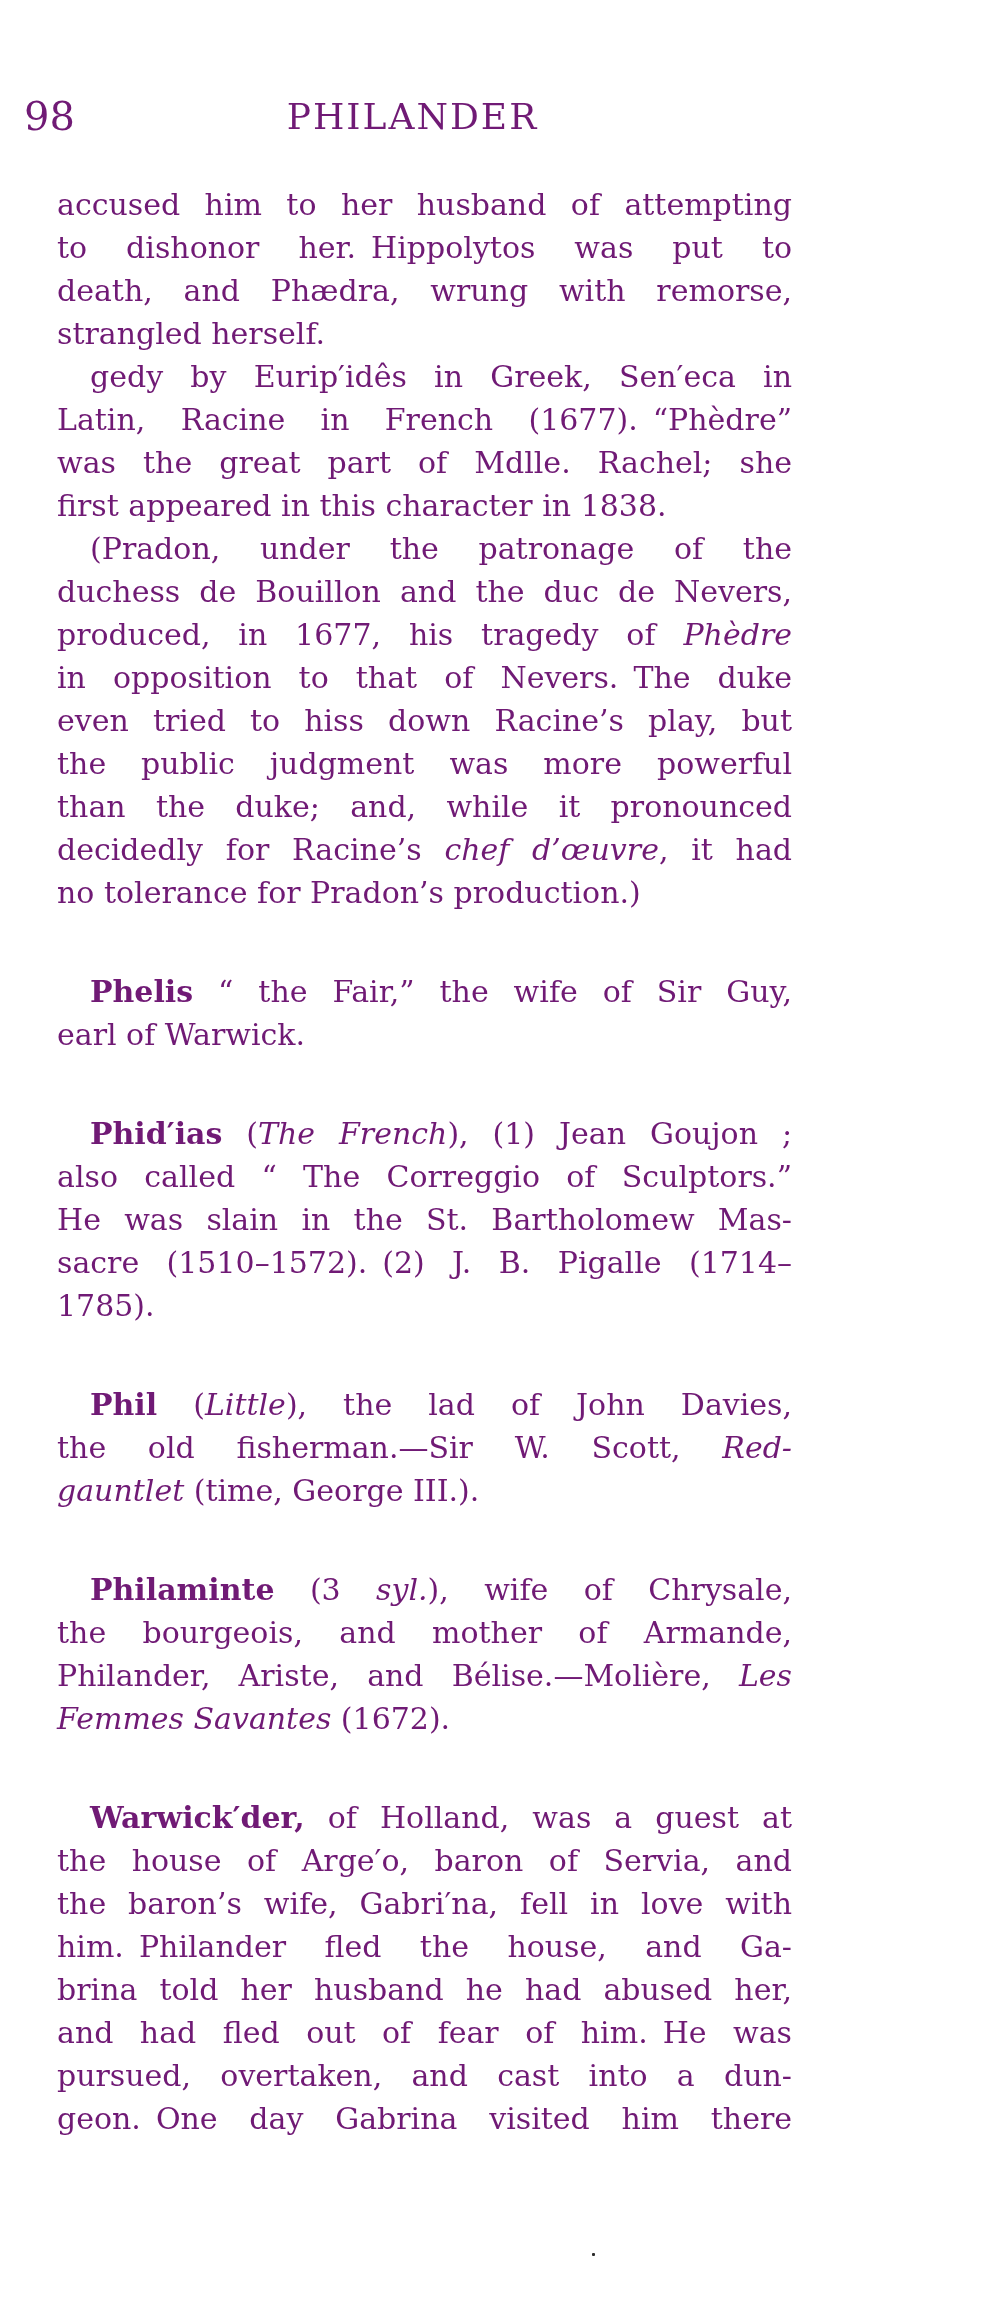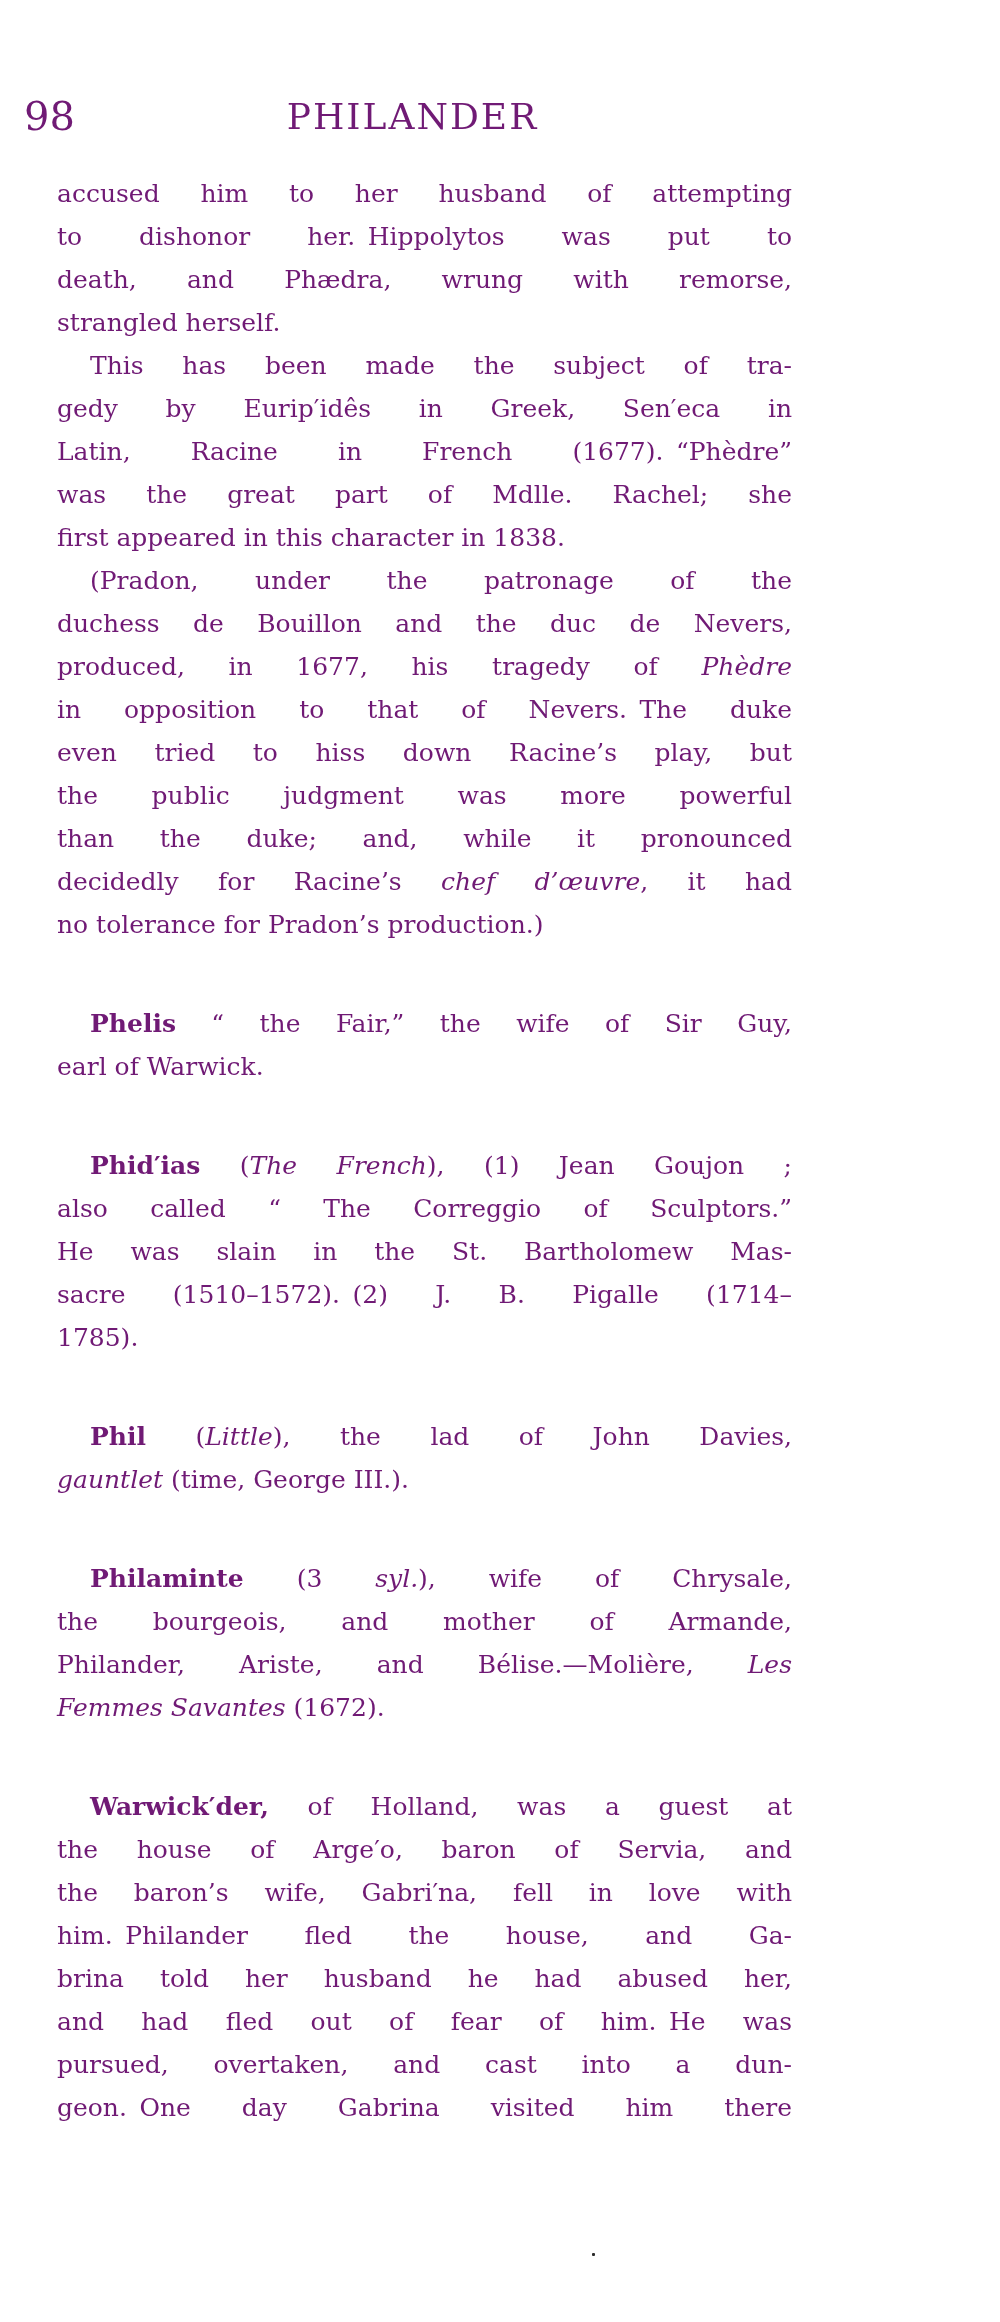--- a/index.html
+++ b/index.html
@@ -26,23 +26,23 @@
     top: 98px;
     width: 735px;
     text-align: center;
     font-size: 36px;
     line-height: 38px;
     letter-spacing: 2px;
   }
   .body-col {
     position: absolute;
     left: 57px;
-    top: 172px;
+    top: 183px;
     width: 735px;
-    font-size: 25px;
+    font-size: 30px;
     line-height: 43px;
   }
   .para { margin: 0; }
   .para.gap { margin-top: 56px; }
   .para.indent .line:first-child { text-indent: 33px; }
   .line {
     text-align: justify;
     text-align-last: justify;
     text-justify: inter-word;
     min-height: 43px;
@@ -65,21 +65,20 @@
   <div class="folio">98</div>
   <div class="running-head">PHILANDER</div>
   <div class="body-col">
       <div class="para">
         <div class="line"><span>accused him to her husband of attempting</span></div>
         <div class="line"><span>to dishonor her. Hippolytos was put to</span></div>
         <div class="line"><span>death, and Phædra, wrung with remorse,</span></div>
         <div class="line end"><span>strangled herself.</span></div>
       </div>
       <div class="para indent">
-        <div class="line"><span>This has been made the subject of tra-</span></div>
         <div class="line"><span>gedy by Eurip′idês in Greek, Sen′eca in</span></div>
         <div class="line"><span>Latin, Racine in French (1677). “Phèdre”</span></div>
         <div class="line"><span>was the great part of Mdlle. Rachel; she</span></div>
         <div class="line end"><span>first appeared in this character in 1838.</span></div>
       </div>
       <div class="para indent">
         <div class="line"><span>(Pradon, under the patronage of the</span></div>
         <div class="line"><span>duchess de Bouillon and the duc de Nevers,</span></div>
         <div class="line"><span>produced, in 1677, his tragedy of </span><span class="i">Phèdre</span></div>
         <div class="line"><span>in opposition to that of Nevers. The duke</span></div>
@@ -95,20 +94,21 @@
       </div>
       <div class="para indent gap">
         <div class="line"><span class="b">Phid′ias</span><span> (</span><span class="i">The French</span><span>), (1) Jean Goujon ;</span></div>
         <div class="line"><span>also called “ The Correggio of Sculptors.”</span></div>
         <div class="line"><span>He was slain in the St. Bartholomew Mas-</span></div>
         <div class="line"><span>sacre (1510–1572). (2) J. B. Pigalle (1714–</span></div>
         <div class="line end"><span>1785).</span></div>
       </div>
       <div class="para indent gap">
         <div class="line"><span class="b">Phil</span><span> (</span><span class="i">Little</span><span>), the lad of John Davies,</span></div>
+        <div class="line"><span>the old fisherman.—Sir W. Scott, </span><span class="i">Red-</span></div>
         <div class="line end"><span class="i">gauntlet</span><span> (time, George III.).</span></div>
       </div>
       <div class="para indent gap">
         <div class="line"><span class="b">Philaminte</span><span> (3 </span><span class="i">syl.</span><span>), wife of Chrysale,</span></div>
         <div class="line"><span>the bourgeois, and mother of Armande,</span></div>
         <div class="line"><span>Philander, Ariste, and Bélise.—Molière, </span><span class="i">Les</span></div>
         <div class="line end"><span class="i">Femmes Savantes</span><span> (1672).</span></div>
       </div>
       <div class="para indent gap">
         <div class="line"><span class="b">Warwick′der,</span><span> of Holland, was a guest at</span></div>

